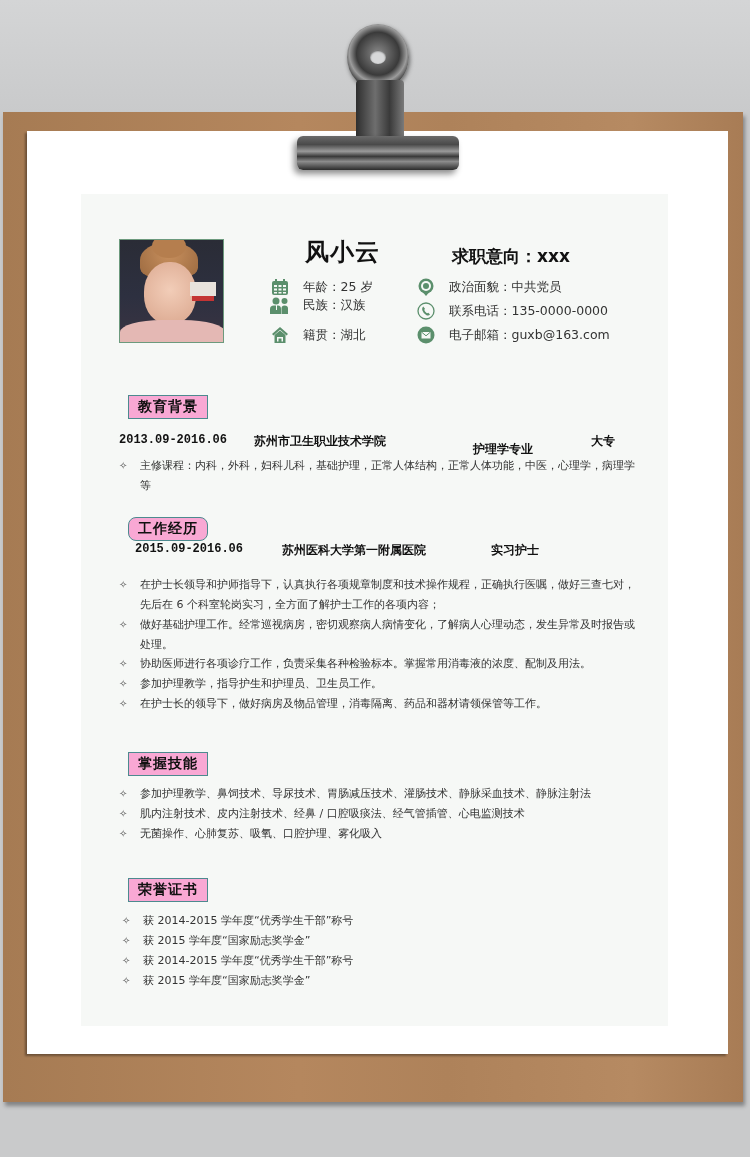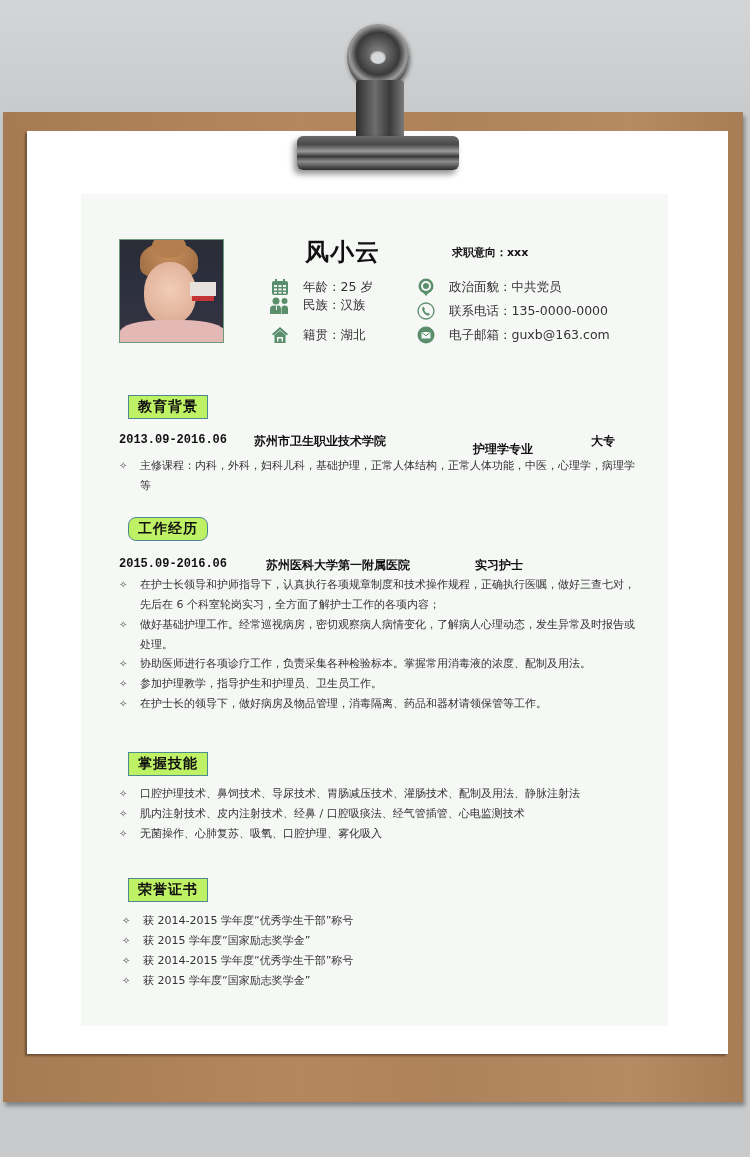--- a/index.html
+++ b/index.html
@@ -73,29 +73,29 @@
     background: #e4b8b4;
   }
   .photo .sign {
     position: absolute; left: 70px; top: 42px; width: 26px; height: 14px; background: #e8e2dc; font-size: 6px; color: #223; text-align: center; line-height: 14px; font-weight: bold;
   }
   .photo .sign2 { position: absolute; left: 72px; top: 56px; width: 22px; height: 5px; background: #c43434; }
   .name {
     position: absolute; left: 305px; top: 236px; font-size: 24px; font-weight: bold; letter-spacing: 1px; color: #111;
   }
   .intent {
-    position: absolute; left: 452px; top: 245px; font-size: 11px; font-weight: bold; color: #111;
+    position: absolute; left: 452px; top: 245px; font-size: 17px; font-weight: bold; color: #111;
   }
   .info-row { position: absolute; height: 20px; display: flex; align-items: center; font-size: 12.5px; color: #333; }
   .info-row .ico { width: 20px; height: 20px; display: flex; align-items: center; justify-content: center; margin-right: 13px; }
   .info-row .txt { white-space: nowrap; }
   
   .sec-title {
     position: absolute; left: 128px; height: 24px; padding: 0 9px; border: 1.5px solid #4d8a8f;
-    background: #bef264; font-size: 14px; font-weight: bold; line-height: 21px; color: #111; letter-spacing: 1px;
+    background: #f9a8d4; font-size: 14px; font-weight: bold; line-height: 21px; color: #111; letter-spacing: 1px;
   }
   .edu-head { position: absolute; top: 433px; left: 119px; width: 520px; height: 18px; font-size: 12px; font-weight: bold; color: #111; }
   .edu-head span { position: absolute; top: 0; white-space: nowrap; font-family: Liberation Mono, monospace; }
   .bullet { position: absolute; left: 119px; width: 520px; font-size: 11px; color: #333; line-height: 20px; }
   .bullet .dia { position: absolute; left: 0; top: 0; width: 14px; color: #555; font-size: 10px; }
   .bullet .bt { display: block; padding-left: 21px; }
 </style>
 </head>
 <body>
 
@@ -203,21 +203,21 @@
   <span style="left:135px;">苏州市卫生职业技术学院</span>
   <span style="left:354px;margin-top:8px;">护理学专业</span>
   <span style="left:472px;">大专</span>
 </div>
 <div class="bullet" style="top:456px;">
   <span class="dia">✧</span>
   <span class="bt">主修课程：内科，外科，妇科儿科，基础护理，正常人体结构，正常人体功能，中医，心理学，病理学等</span>
 </div>
 
 <div class="sec-title" style="top:517px;border-radius:8px;">工作经历</div>
-<div class="edu-head" style="top:557px;">
+<div class="edu-head" style="top:542px;margin-left:16px;">
   <span style="left:0;">2015.09-2016.06</span>
   <span style="left:147px;">苏州医科大学第一附属医院</span>
   <span style="left:356px;">实习护士</span>
 </div>
 <div class="bullet" style="top:575px;">
   <span class="dia">✧</span>
   <span class="bt">在护士长领导和护师指导下，认真执行各项规章制度和技术操作规程，正确执行医嘱，做好三查七对，先后在 6 个科室轮岗实习，全方面了解护士工作的各项内容；</span>
 </div>
 <div class="bullet" style="top:615px;">
   <span class="dia">✧</span>
@@ -232,21 +232,21 @@
   <span class="bt">参加护理教学，指导护生和护理员、卫生员工作。</span>
 </div>
 <div class="bullet" style="top:694px;">
   <span class="dia">✧</span>
   <span class="bt">在护士长的领导下，做好病房及物品管理，消毒隔离、药品和器材请领保管等工作。</span>
 </div>
 
 <div class="sec-title" style="top:752px;">掌握技能</div>
 <div class="bullet" style="top:784px;">
   <span class="dia">✧</span>
-  <span class="bt">口腔护理技术、鼻饲技术、导尿技术、胃肠减压技术、灌肠技术、配制及用法、静脉注射法</span>
+  <span class="bt">参加护理教学、鼻饲技术、导尿技术、胃肠减压技术、灌肠技术、静脉采血技术、静脉注射法</span>
 </div>
 <div class="bullet" style="top:804px;">
   <span class="dia">✧</span>
   <span class="bt">肌内注射技术、皮内注射技术、经鼻 / 口腔吸痰法、经气管插管、心电监测技术</span>
 </div>
 <div class="bullet" style="top:824px;">
   <span class="dia">✧</span>
   <span class="bt">无菌操作、心肺复苏、吸氧、口腔护理、雾化吸入</span>
 </div>
 

